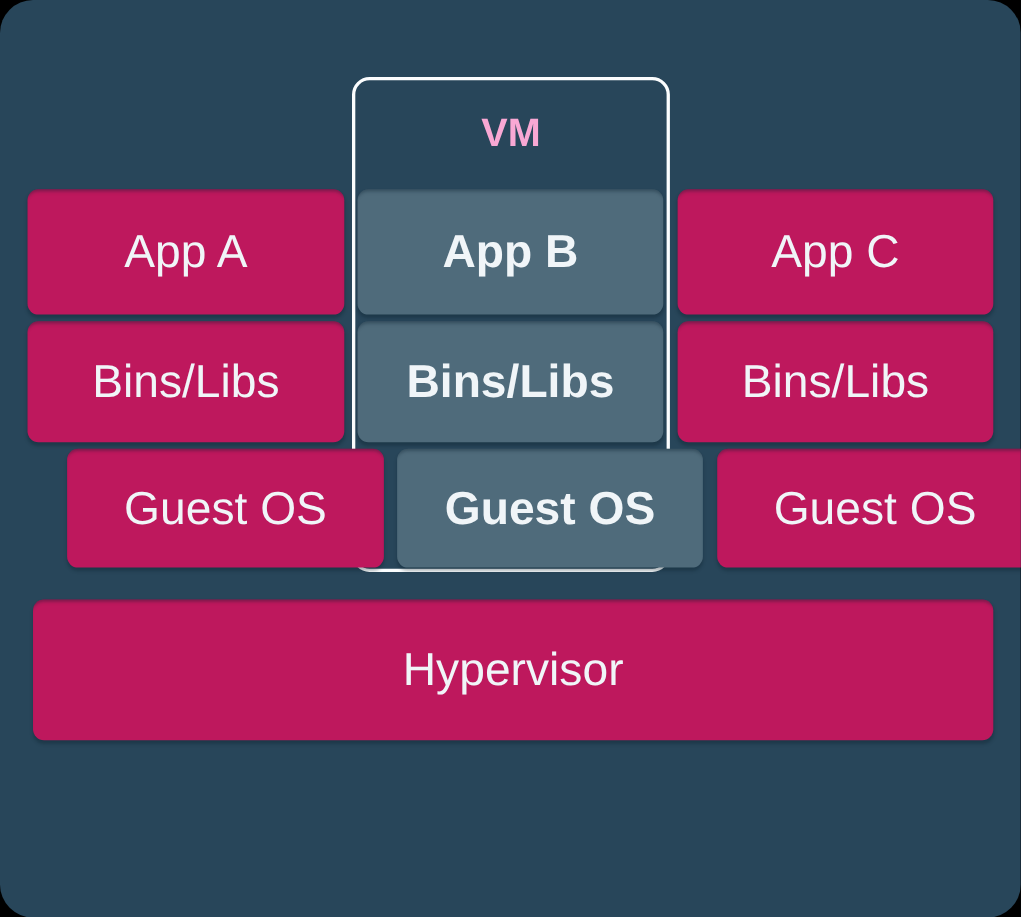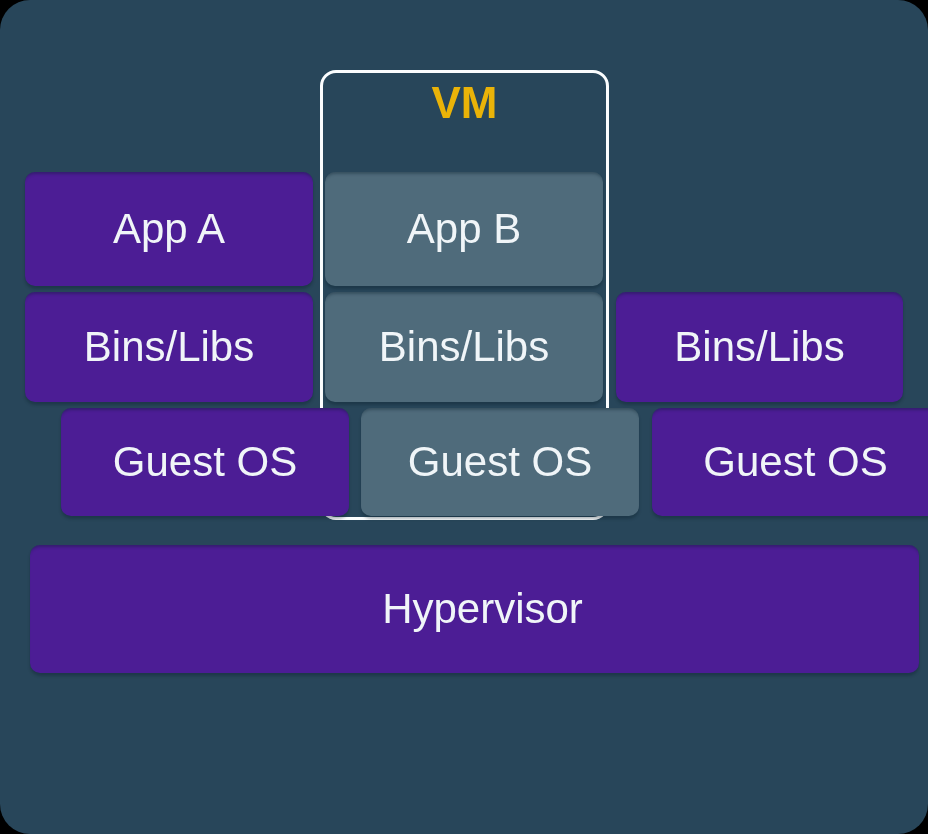--- a/index.html
+++ b/index.html
@@ -20,65 +20,65 @@
     position: absolute;
     inset: 0;
     background: #28465a;
     border-radius: 30px;
   }
   .cell, .layer {
     position: absolute;
     display: flex;
     align-items: center;
     justify-content: center;
-    background: #4c1d95;
+    background: #be185d;
     border-radius: 10px;
     color: #f0f5f8;
     font-size: 42px;
     line-height: 1;
     box-shadow: inset 0 4px 3px -2px rgba(10, 30, 42, 0.35),
                 0 3px 3px rgba(8, 26, 37, 0.30);
     white-space: nowrap;
     user-select: none;
   }
   
   .c0 { left: 25px;  width: 288px; }
-  .c1 { left: 325px; width: 278px; background: #4f6b7b; font-weight: 400; }
+  .c1 { left: 325px; width: 278px; background: #4f6b7b; font-weight: 700; }
   .c2 { left: 616px; width: 287px; }
   
   .r0 { top: 172px; height: 114px; }
   .r1 { top: 292px; height: 110px; }
   .r2 { top: 408px; height: 108px; margin-left: 36px; }
   
-  .layer { left: 30px; width: 873px; padding-left: 16px; }
+  .layer { left: 30px; width: 873px; }
   .l0 { top: 545px; height: 128px; }
   .l1 { top: 682px; height: 116px; }
   
   .vm-outline {
     position: absolute;
     left: 320px;
     top: 70px;
     width: 289px;
     height: 450px;
     border: 3px solid #fbfdfe;
     border-radius: 16px;
     box-sizing: border-box;
     pointer-events: none;
   }
   .vm-title {
     position: absolute;
     left: 320px;
-    top: 52px;
+    top: 70px;
     width: 289px;
     height: 102px;
     display: flex;
     align-items: center;
     justify-content: center;
-    color: #eab308;
-    font-size: 44px;
+    color: #f9a8d4;
+    font-size: 36px;
     font-weight: 700;
     line-height: 1;
     user-select: none;
   }
 </style>
 </head>
 <body>
 
 <div class="stage">
   <div class="panel"></div>
@@ -87,17 +87,18 @@
   <div class="vm-title">VM</div>
 
   <div class="cell c0 r0">App A</div>
   <div class="cell c0 r1">Bins/Libs</div>
   <div class="cell c0 r2">Guest OS</div>
 
   <div class="cell c1 r0">App B</div>
   <div class="cell c1 r1">Bins/Libs</div>
   <div class="cell c1 r2">Guest OS</div>
 
+  <div class="cell c2 r0">App C</div>
   <div class="cell c2 r1">Bins/Libs</div>
   <div class="cell c2 r2">Guest OS</div>
 
   <div class="layer l0">Hypervisor</div>
 </div>
 
 </body></html>

